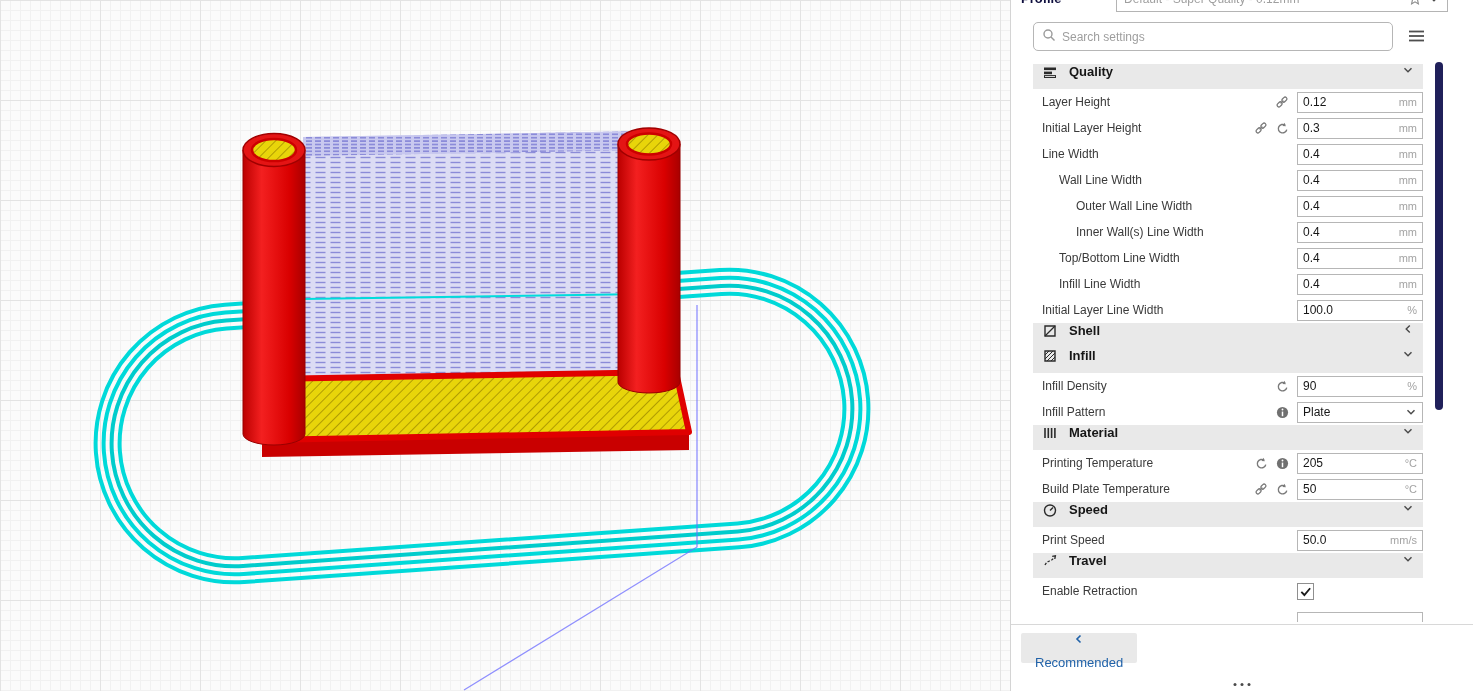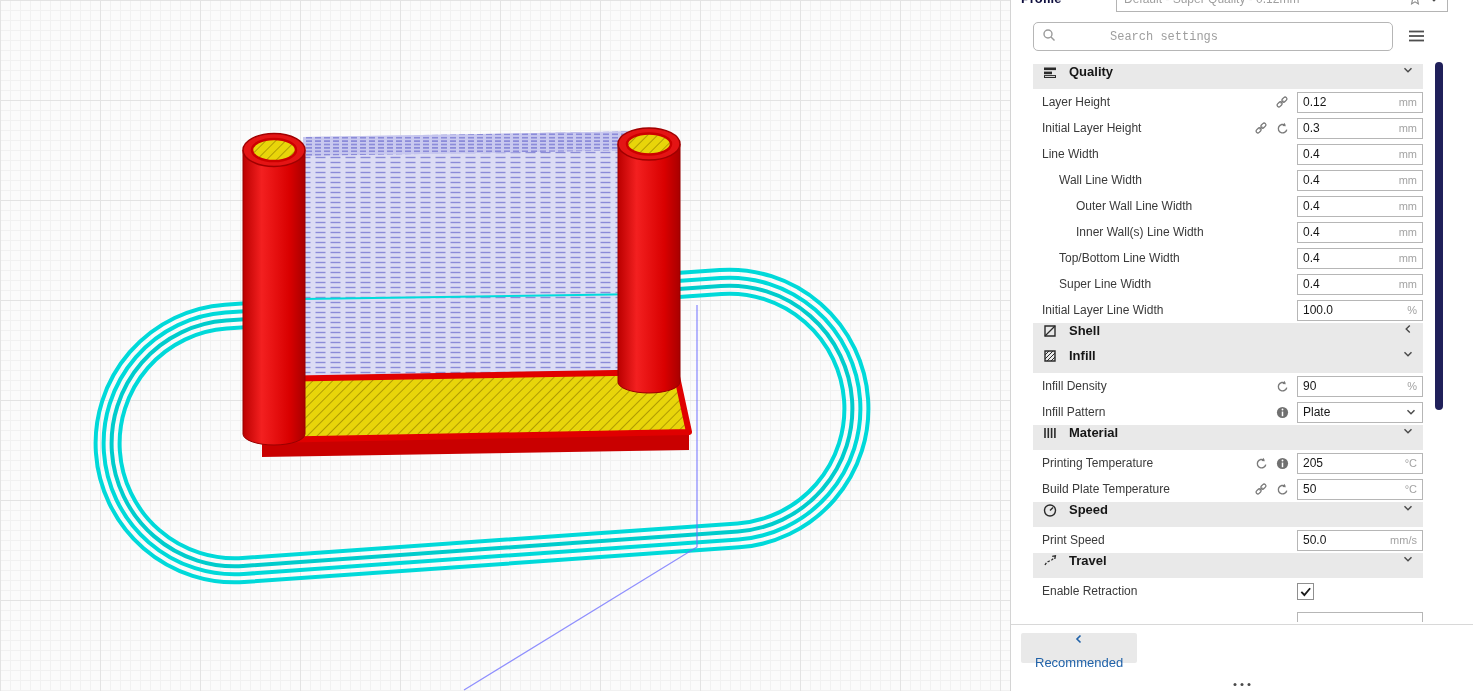--- a/index.html
+++ b/index.html
@@ -23,21 +23,21 @@
   .profile-row{position:absolute;left:0;top:-14px;width:100%;height:27px;}
   .profile-label{position:absolute;left:10px;top:5px;font-size:13px;font-weight:bold;color:#0e0e3e;}
   .profile-dd{position:absolute;left:105px;top:0;width:332px;height:26px;border:1px solid #b4b4b4;
               background:#fff;display:flex;align-items:center;padding:0 7px;gap:6px;cursor:pointer;}
   .dd-val{font-size:12px;color:#9f9f9f;white-space:nowrap;overflow:hidden;}
   .dd-star{margin-left:auto;display:flex;}
   .dd-chev{display:flex;}
 
   .search-box{position:absolute;left:22px;top:22px;width:360px;height:29px;border:1px solid #b6b6b6;
               border-radius:5px;display:flex;align-items:center;padding:0 8px;gap:6px;background:#fff;}
-  .search-input{border:none;outline:none;flex:1;font-size:12px;font-family:Liberation Mono, monospace;color:#333;background:transparent;margin-left:48px;}
+  .search-input{border:none;outline:none;flex:1;font-size:12px;font-family:Liberation Sans, sans-serif;color:#333;background:transparent;}
   .search-input::placeholder{color:#9e9e9e;}
   .burger{position:absolute;left:397px;top:29px;display:flex;cursor:pointer;}
 
   .sections{position:absolute;left:22px;top:64px;width:390px;}
   .sec-header{height:25px;background:#e9e9e9;display:flex;align-items:flex-start;padding:0 9px;cursor:pointer;}
   .sec-ic{width:16px;display:flex;}
   .sec-lb{margin-left:11px;font-size:13px;font-weight:bold;color:#161616;}
   .sec-header .chev{margin-left:auto;display:flex;}
   .chev.cl{transform:rotate(90deg);}
 
@@ -260,21 +260,21 @@
       </div>
       <div class="srow">
         <span class="slabel ind1">Top/Bottom Line Width</span>
         <span class="rics"></span>
         <span class="ctl inp">
           <span class="val">0.4</span>
           <span class="unit">mm</span>
         </span>
       </div>
       <div class="srow">
-        <span class="slabel ind1">Super Line Width</span>
+        <span class="slabel ind1">Infill Line Width</span>
         <span class="rics"></span>
         <span class="ctl inp">
           <span class="val">0.4</span>
           <span class="unit">mm</span>
         </span>
       </div>
       <div class="srow">
         <span class="slabel ind0">Initial Layer Line Width</span>
         <span class="rics"></span>
         <span class="ctl inp">

